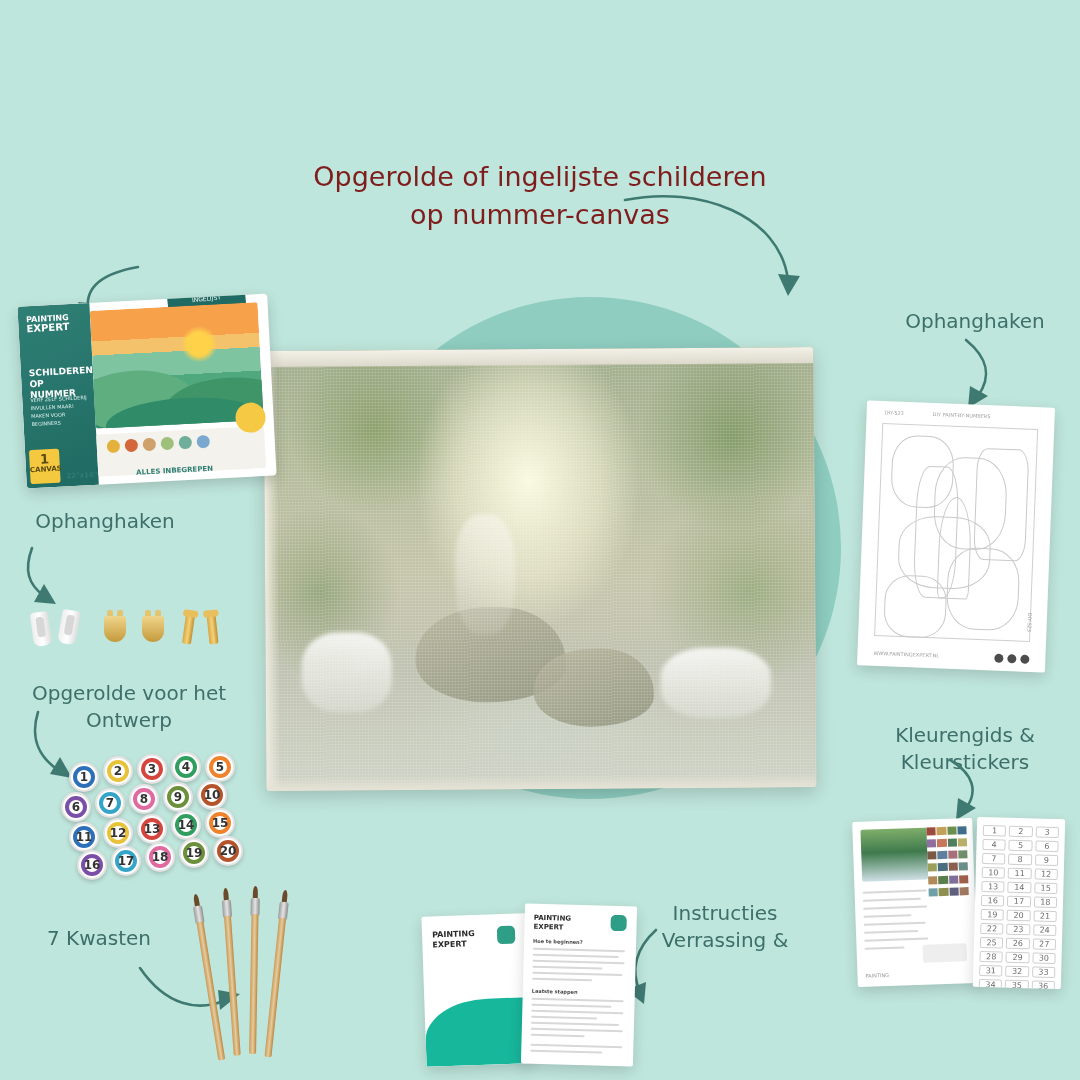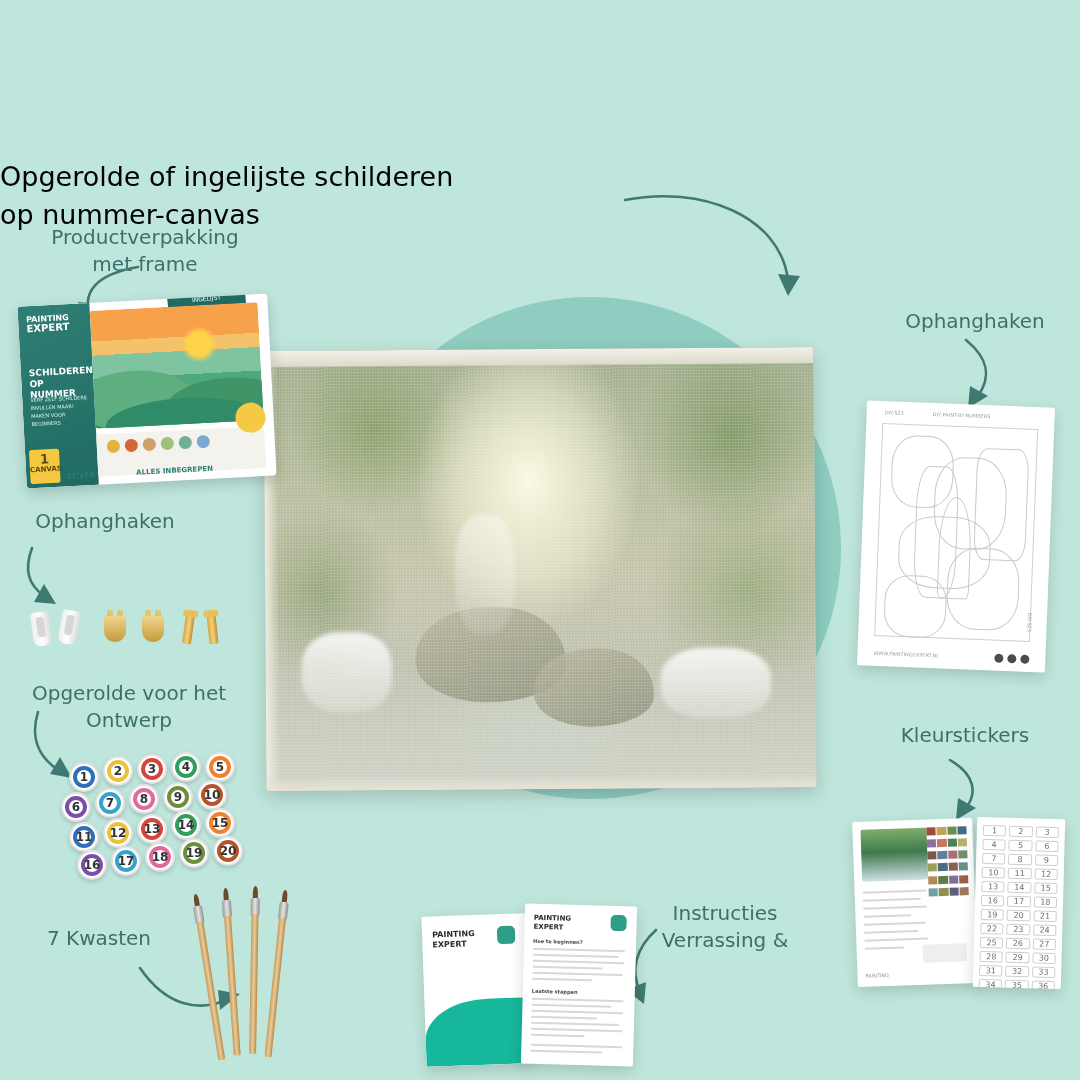--- a/index.html
+++ b/index.html
@@ -15,23 +15,23 @@
 
   
   .title{
     position:absolute;top:68px;left:0;width:1080px;
     text-align:center;
     font-size:50px;font-weight:bold;letter-spacing:-0.5px;
     color:#2e7c72;
   }
   .subtitle{
     position:absolute;top:158px;left:0;width:1080px;
-    text-align:left;
+    text-align:center;
     font-size:27px;line-height:38px;
-    color:#000000;
+    color:#7f1d1d;
   }
 
   
   .label{
     position:absolute;
     color:#3d6f6a;
     font-size:20px;
     line-height:27px;
     text-align:center;
   }
@@ -241,37 +241,34 @@
     <div class="rock" style="left:268px;top:300px;width:120px;height:78px;"></div>
     <div class="water" style="left:36px;top:282px;width:90px;height:80px;"></div>
     <div class="water" style="left:395px;top:300px;width:110px;height:70px;"></div>
     <div class="water" style="left:190px;top:165px;width:60px;height:120px;opacity:.5"></div>
     <div class="canvas-texture"></div>
     <div class="canvas-edge-top"></div>
     <div class="canvas-edge-left"></div>
     <div class="canvas-edge-bottom"></div>
   </div>
 
-  <div class="label" style="left:30px;top:224px;width:230px;">
-    <div>Productverpakking</div>
-    <div>met frame</div>
-  </div>
 
   <div class="label" style="left:10px;top:508px;width:190px;">Ophanghaken</div>
 
   <div class="label" style="left:14px;top:680px;width:230px;">
     <div>Opgerolde voor het</div>
     <div>Ontwerp</div>
   </div>
 
   <div class="label" style="left:14px;top:925px;width:170px;">7 Kwasten</div>
 
   <div class="label" style="left:880px;top:308px;width:190px;">Ophanghaken</div>
 
   <div class="label" style="left:865px;top:722px;width:200px;">
+    <div>Kleurengids &amp;</div>
     <div>Kleurstickers</div>
   </div>
 
   <div class="label" style="left:630px;top:900px;width:190px;">
     <div>Instructies</div>
     <div>Verrassing &amp;</div>
   </div>
 
   <div class="arrow" style="left:620px;top:180px;">
     <svg width="200" height="140">

